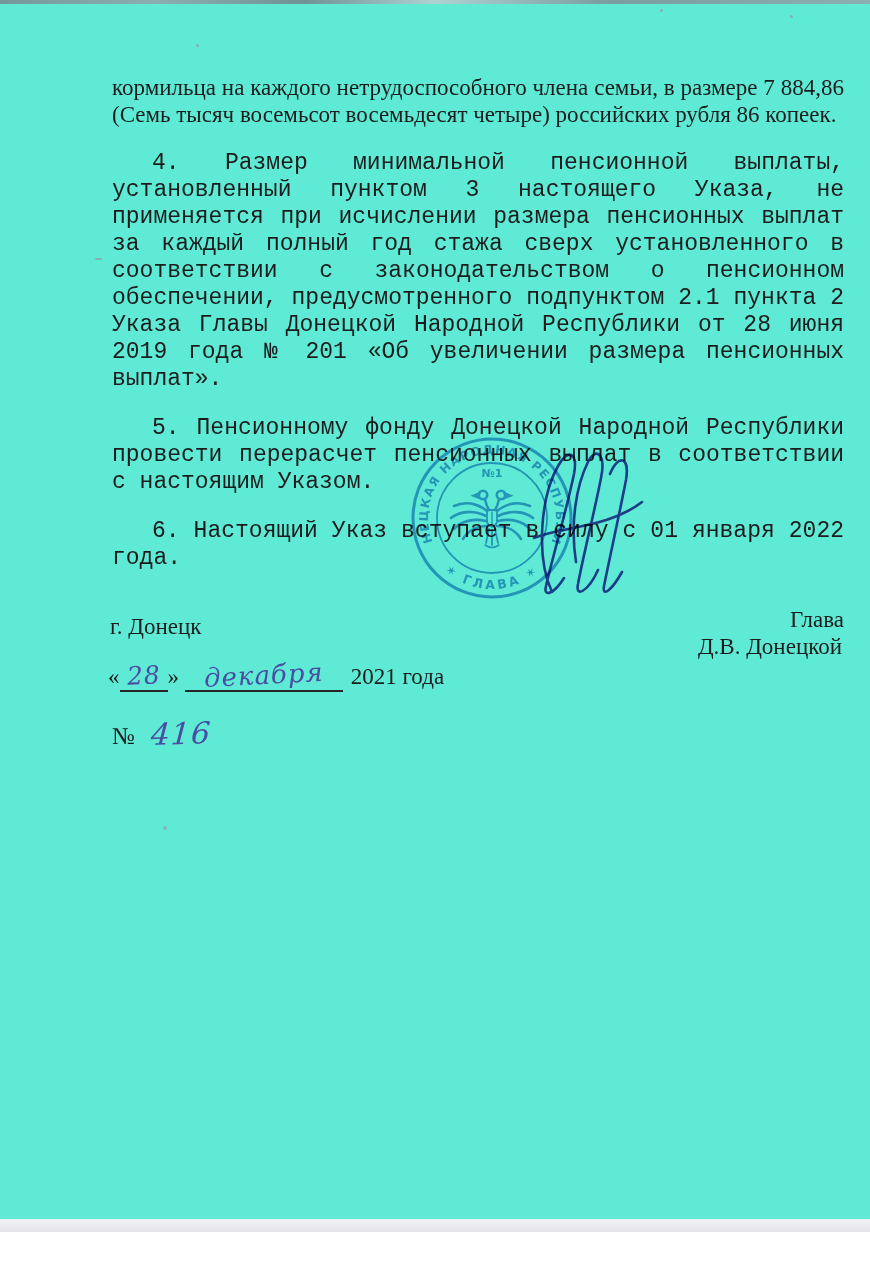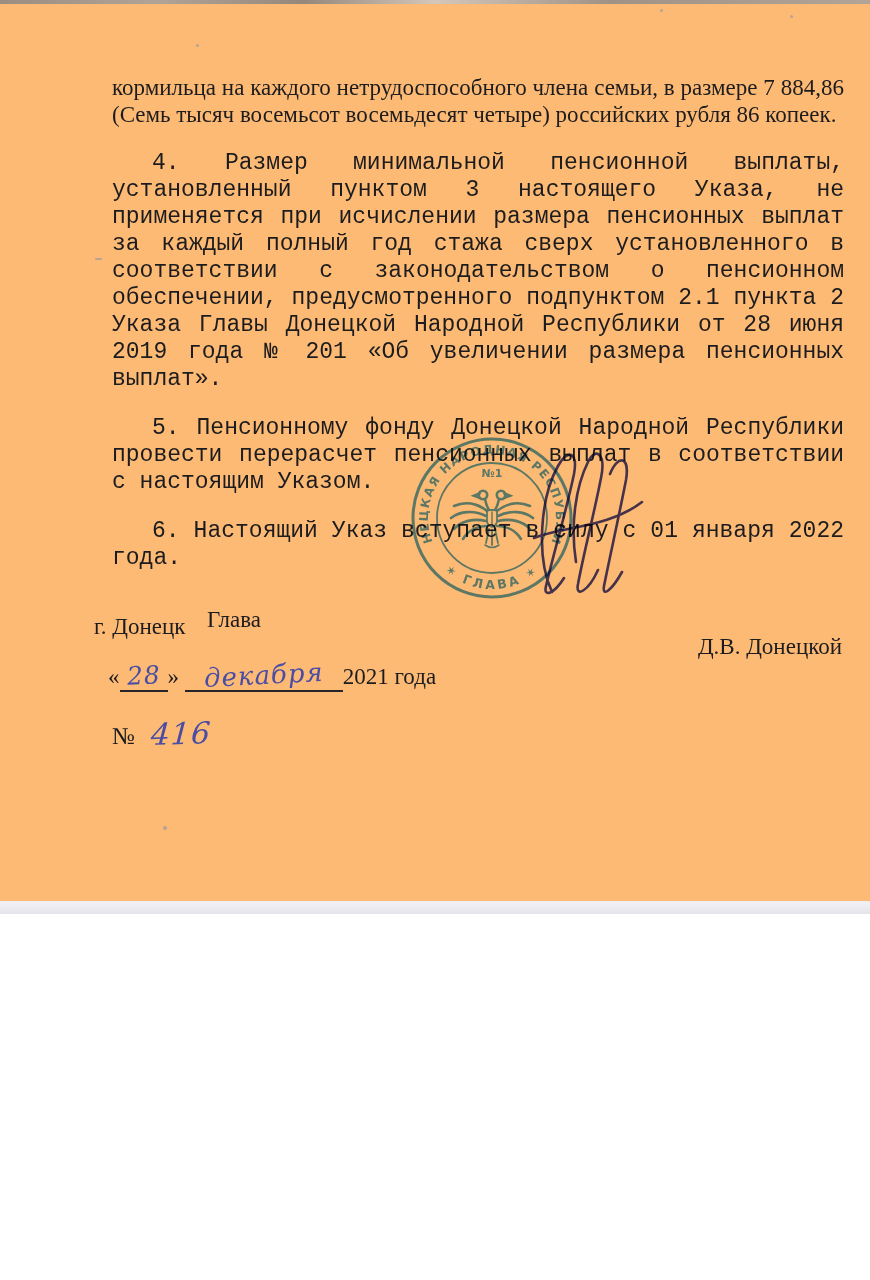--- a/index.html
+++ b/index.html
@@ -1,18 +1,18 @@
 <!DOCTYPE html>
 <html><head>
 <meta charset="utf-8">
 <style>
   html,body { margin:0; padding:0; background:#ffffff; }
   .page {
-    position:relative; width:870px; height:914px;
-    background:#fdba74; overflow:hidden;
+    position:relative; width:870px; height:1232px;
+    background:#5eead4; overflow:hidden;
     font-family:"Liberation Serif","DejaVu Serif",serif;
     color:#1c1c1e;
   }
   
   .scan-edge-top {
     position:absolute; top:0; left:0; right:0; height:4px;
     background:linear-gradient(90deg,#7c7c85 0%,#9a9aa2 18%,#75757e 35%,#c9c9d0 50%,#83838c 70%,#9b9ba3 100%);
     opacity:.75;
   }
   .scan-edge-bottom {
@@ -25,47 +25,47 @@
   
   .content {
     position:absolute; left:112px; top:74px; width:732px;
     font-size:23px; line-height:27px;
   }
   .content p { margin:0 0 22px 0; text-align:justify; }
   .content p.indent { text-indent:40px;font-family:Liberation Mono, monospace; }
 
   
   .sig-block { position:relative; margin-top:34px; }
-  .sig-title-1 { margin-left:95px; }
+  .sig-title-1 { margin-left:44px;text-align:right; }
   .sig-name { position:absolute; right:2px; top:27px; white-space:nowrap; }
 
   
   .stamp-svg {
     position:absolute; left:407px; top:433px; width:170px; height:170px;
     mix-blend-mode:multiply; opacity:.93;
   }
   .sig-svg {
     position:absolute; left:516px; top:440px; width:140px; height:170px;
     mix-blend-mode:multiply; opacity:.95;
   }
 
   
-  .city-line { position:absolute; left:94px; top:614px; font-size:23px; }
+  .city-line { position:absolute; left:110px; top:614px; font-size:23px; }
   .date-line { position:absolute; left:108px; top:660px; font-size:23px; white-space:nowrap; }
   .u { display:inline-block; border-bottom:2px solid #26262a; text-align:center; vertical-align:baseline; }
   .u-day { width:48px; }
   .u-month { width:158px; }
   .hand {
     font-family:"DejaVu Serif",serif; font-style:italic;
     color:#4a4da3; letter-spacing:1px;
     display:inline-block; transform:rotate(-3deg);
   }
   .hand-day { font-size:25px; }
   .hand-month { font-size:26px; }
-  .year { margin-left:0; }
+  .year { margin-left:8px; }
   .number-line { position:absolute; left:112px; top:716px; font-size:24px; }
   .hand-number { font-size:30px; margin-left:16px; transform:rotate(-2deg) skewX(-6deg); }
 </style>
 </head>
 <body>
 
 <div class="page">
 
   <div class="scan-edge-top"></div>
   <div class="scan-edge-bottom"></div>

